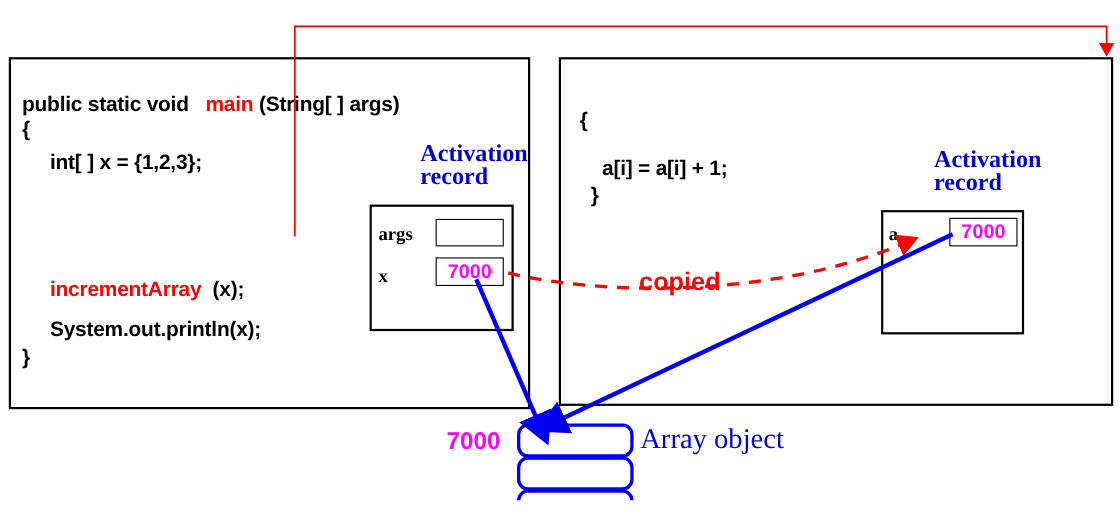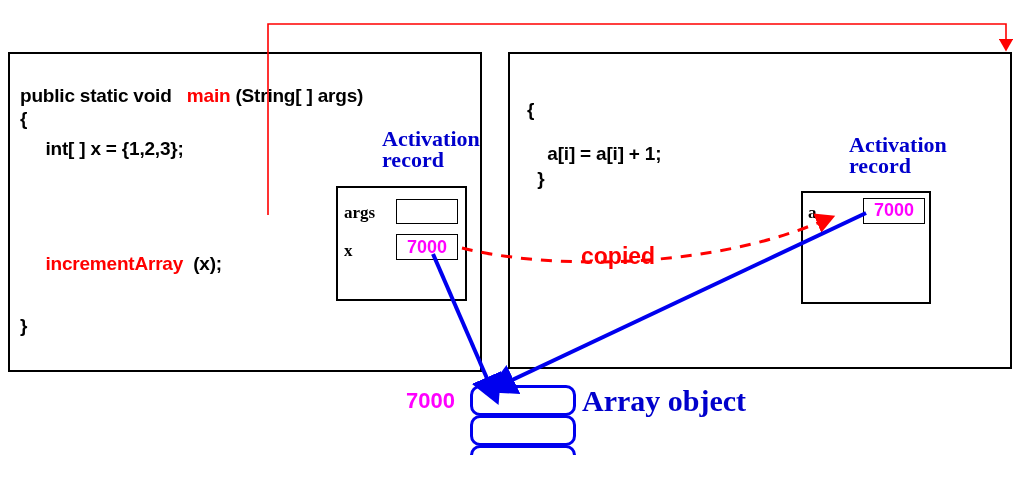--- a/index.html
+++ b/index.html
@@ -92,22 +92,22 @@
     font-family: "Liberation Sans", sans-serif;
     font-size: 22px;
     font-weight: bold;
     color: #ff00ff;
   }
   #array-object-label {
     position: absolute;
     left: 582px;
     top: 384px;
     font-family: "Liberation Serif", serif;
-    font-size: 30px;
-    font-weight: bold;
+    font-size: 26px;
+    font-weight: normal;
     color: #0000cc;
     text-align: right;
   }
   #copied-label {
     position: absolute;
     left: 581px;
     top: 243px;
     font-family: "Liberation Sans", sans-serif;
     font-size: 23px;
     font-weight: bold;
@@ -129,20 +129,21 @@
   <div class="panel" id="panel-main"></div>
 
   <div class="code-line" style="left:20px; top:85px;"><span>public static void   </span><span class="kw-red">main</span><span> (String[ ] args)</span></div>
 
   <div class="code-line" style="left:20px; top:108px;"><span>{</span></div>
 
   <div class="code-line" style="left:20px; top:138px;"><span>     int[ ] x = {1,2,3};</span></div>
 
   <div class="code-line" style="left:20px; top:215px;margin-top:38px;"><span>     </span><span class="kw-red">incrementArray</span><span>  (x);</span></div>
 
+  <div class="code-line" style="left:20px; top:289px;"><span>     System.out.println(x);</span></div>
 
   <div class="code-line" style="left:20px; top:315px;"><span>}</span></div>
 
   <div class="ar-title" style="left:339px; top:128px;">Activation
 record</div>
 
   <div class="ar-box" id="ar-box-main"></div>
   <div class="ar-label" style="left:344px; top:203px;">args</div>
   <div class="slot" style="left:396px; top:199px; width:62px; height:25px;"></div>
   <div class="slot-val" style="left:396px; top:201px; width:62px;"></div>

